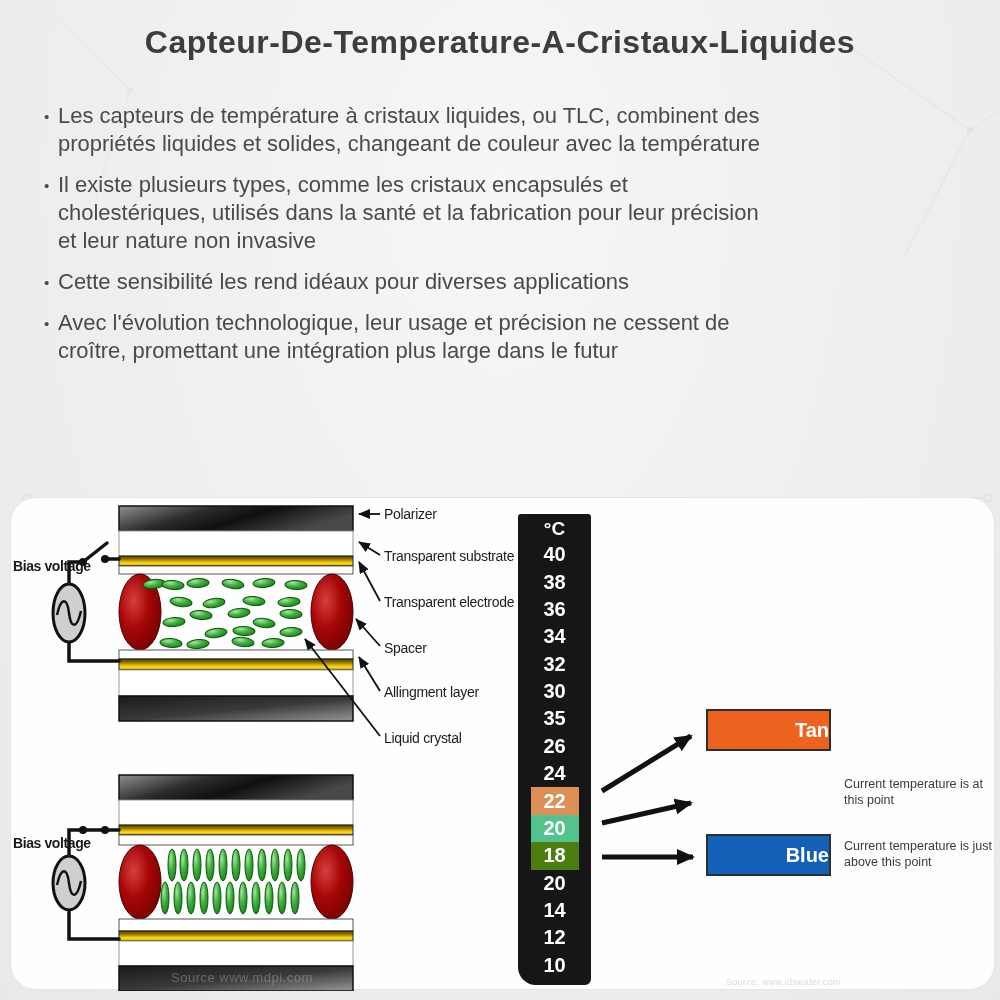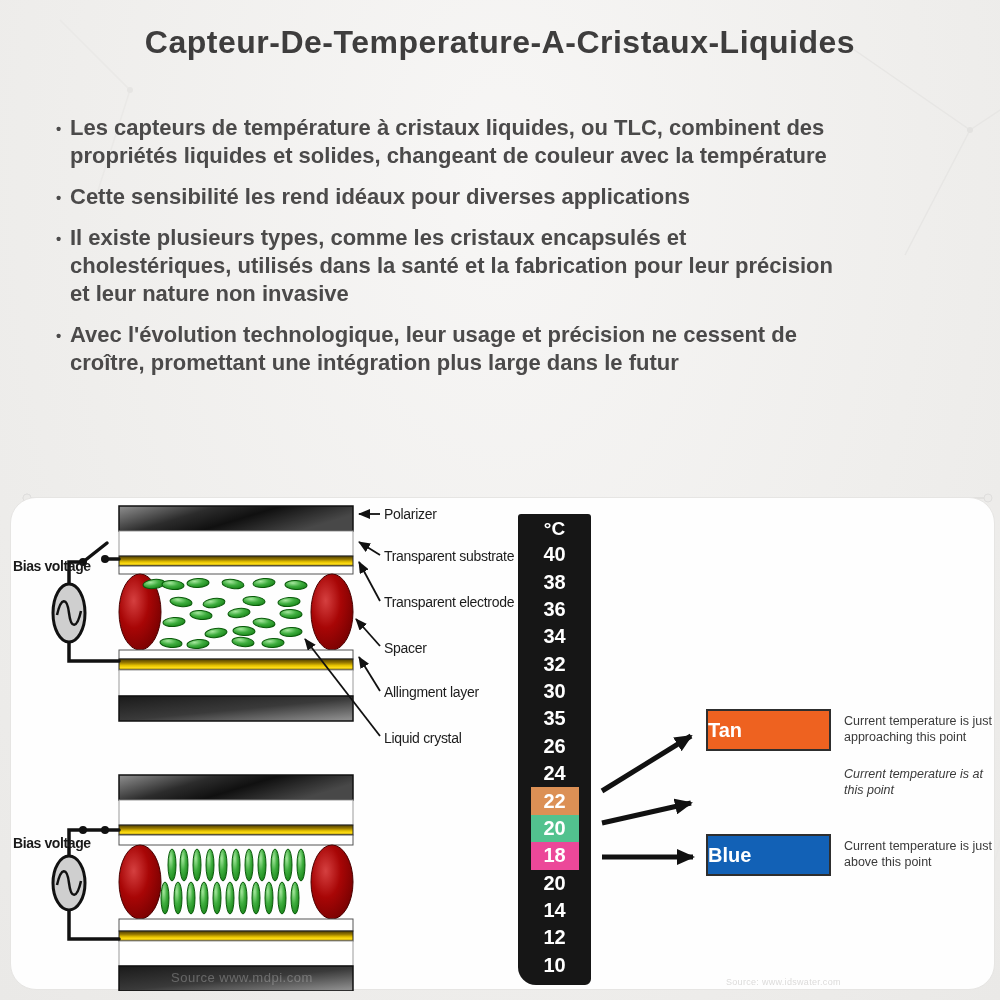--- a/index.html
+++ b/index.html
@@ -1,39 +1,39 @@
 <!DOCTYPE html>
 <html><head>
 <meta charset="utf-8">
 <style>
   html,body{margin:0;padding:0;}
   body{width:1000px;height:1000px;background:#efeeec;font-family:"Liberation Sans",sans-serif;-webkit-font-smoothing:antialiased;}
   .page{position:relative;width:1000px;height:1000px;overflow:hidden;background:radial-gradient(ellipse at 50% 18%, #f7f6f5 0%, #efeeec 60%, #eae9e7 100%);}
   .bg-svg{position:absolute;left:0;top:0;z-index:0;}
   .title{position:absolute;left:0;top:24px;width:1000px;text-align:center;margin:0;
          font-size:32px;font-weight:600;letter-spacing:.5px;color:#3e3d3d;}
-  .bullets{position:absolute;left:40px;top:98px;width:930px;margin:16px;padding:0;list-style:none;font-weight:bold;}
+  .bullets{position:absolute;left:40px;top:98px;width:930px;margin:4px;padding:0;list-style:none;}
   .bullets li{position:relative;margin:0 0 13px 0;padding-left:14px;
          font-size:22px;line-height:28px;color:#4b4a4a;white-space:pre-line;}
   .bullets li:before{content:"•";position:absolute;left:0;top:1px;font-size:15px;color:#4b4a4a;}
   .panel{position:absolute;left:10px;top:497px;width:985px;height:493px;background:#fefefe;
          border:1px solid #e6e5e3;border-radius:26px;box-sizing:border-box;}
   .dg-svg{position:absolute;left:0;top:0;pointer-events:none;}
   .abs{position:absolute;}
   .layer-label{font-size:14px;color:#1c1c1c;letter-spacing:-.3px;white-space:nowrap;}
   .bias-label{font-size:14px;font-weight:bold;color:#1a1a1a;letter-spacing:-.4px;white-space:nowrap;}
   .strip{position:absolute;left:507px;top:16px;width:73px;height:471px;background:#161616;
          border-radius:3px 3px 6px 18px;display:flex;flex-direction:column;padding:3px 0 6px 0;box-sizing:border-box;}
   .strip-head{height:24px;display:flex;align-items:center;justify-content:center;
          color:#fff;font-weight:bold;font-size:19px;}
   .strip-row{flex:1;display:flex;align-items:stretch;justify-content:center;}
   .strip-cell{width:48px;display:flex;align-items:center;justify-content:center;
          color:#fff;font-weight:bold;font-size:20px;}
   .legend-box{position:absolute;left:695px;width:125px;height:42px;border:2px solid #2e2e2e;
-         box-sizing:border-box;display:flex;align-items:center;justify-content:flex-start;
+         box-sizing:border-box;display:flex;align-items:center;justify-content:flex-end;
          color:#fff;font-weight:bold;font-size:20px;}
   .legend-desc{position:absolute;left:833px;width:152px;font-size:12.5px;line-height:15.5px;color:#3a3a3a;}
   .watermark-inner{font-size:13px;color:rgba(255,255,255,.25);letter-spacing:.5px;white-space:nowrap;}
   .watermark-outer{font-size:9px;color:#dcdbda;letter-spacing:.3px;white-space:nowrap;}
 </style>
 </head>
 <body>
 
 <div class="page">
 
@@ -47,24 +47,24 @@
     <path d="M60,20 L130,90 M130,90 L95,200" stroke="#eae9e7" stroke-width="1.5" fill="none"></path>
     <circle cx="130" cy="90" r="3" fill="#e6e5e3"></circle>
     <path d="M930,930 q 60,-30 70,-90" stroke="#e9e8e6" stroke-width="1.5" fill="none"></path>
   </svg>
 
   <h1 class="title">Capteur-De-Temperature-A-Cristaux-Liquides</h1>
 
   <ul class="bullets">
     <li>Les capteurs de température à cristaux liquides, ou TLC, combinent des
 propriétés liquides et solides, changeant de couleur avec la température</li>
-    <li>Cette sensibilité les rend idéaux pour diverses applications</li>
     <li>Il existe plusieurs types, comme les cristaux encapsulés et
 cholestériques, utilisés dans la santé et la fabrication pour leur précision
 et leur nature non invasive</li>
+    <li>Cette sensibilité les rend idéaux pour diverses applications</li>
     <li>Avec l'évolution technologique, leur usage et précision ne cessent de
 croître, promettant une intégration plus large dans le futur</li>
   </ul>
 
   <div class="panel">
 
     <svg class="dg-svg" width="985" height="493" viewBox="0 0 985 493">
       <defs>
         <marker id="ah" markerUnits="userSpaceOnUse" markerWidth="12" markerHeight="10" refX="11" refY="5" orient="auto">
           <path d="M0,0 L12,5 L0,10 z" fill="#111"></path>
@@ -251,21 +251,21 @@
         <div class="strip-row">
           <div class="strip-cell">24</div>
         </div>
         <div class="strip-row">
           <div class="strip-cell" style="background: rgb(220, 144, 85);">22</div>
         </div>
         <div class="strip-row">
           <div class="strip-cell" style="background: rgb(82, 194, 142);">20</div>
         </div>
         <div class="strip-row">
-          <div class="strip-cell" style="background: #ec4899;">18</div>
+          <div class="strip-cell" style="background: #4d7c0f;">18</div>
         </div>
         <div class="strip-row">
           <div class="strip-cell">20</div>
         </div>
         <div class="strip-row">
           <div class="strip-cell">14</div>
         </div>
         <div class="strip-row">
           <div class="strip-cell">12</div>
         </div>
@@ -274,21 +274,20 @@
         </div>
       </div>
 
     <div class="legend-box" style="top: 211px; background: rgb(238, 98, 32);">
         <span>Tan</span>
       </div>
     <div class="legend-box" style="top: 336px; background: rgb(18, 97, 182);">
         <span>Blue</span>
       </div>
 
-    <div class="legend-desc" style="top:216px;">Current temperature is just approaching this point</div>
-    <div class="legend-desc" style="top:269px;font-style:italic;">Current temperature is at this point</div>
+    <div class="legend-desc" style="top:279px;">Current temperature is at this point</div>
     <div class="legend-desc" style="top:341px;">Current temperature is just above this point</div>
 
     <div class="abs watermark-inner" style="left:160px;top:472px;">Source www.mdpi.com</div>
     <div class="abs watermark-outer" style="left:715px;top:479px;text-align:center;">Source: www.idswater.com</div>
 
   </div>
 </div>
 
 </body></html>

